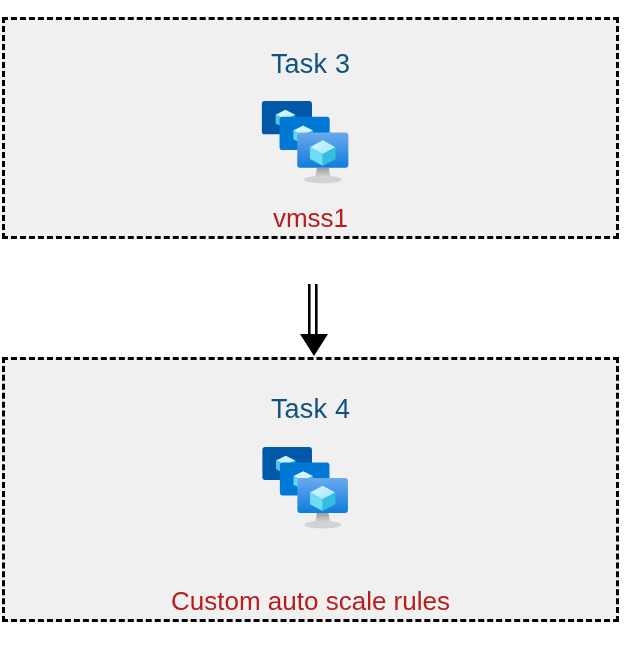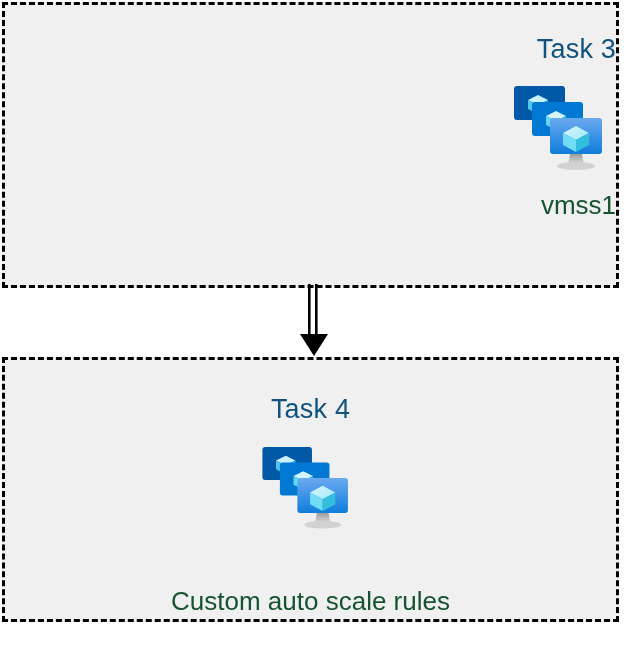--- a/index.html
+++ b/index.html
@@ -28,24 +28,23 @@
     position: absolute;
     box-sizing: border-box;
     background: #f0f0f0;
     border: 3px dashed #000000;
     display: flex;
     flex-direction: column;
     align-items: center;
   }
   .task-box.box-top {
     left: 2px;
-    top: 2px;
+    top: 17px;
     width: 617px;
-    height: 286px;
-    align-items: flex-end;
+    height: 222px;
   }
   .task-box.box-bottom {
     left: 2px;
     top: 357px;
     width: 617px;
     height: 265px;
   }
 
   .task-title {
     color: #11537f;
@@ -60,21 +59,21 @@
 
   
   .vmss-icon {
     display: block;
   }
   .box-top .vmss-icon { margin-top: 19px; }
   .box-bottom .vmss-icon { margin-top: 20px; }
 
   
   .caption {
-    color: #14532d;
+    color: #b91c1c;
     font-size: 26px;
     font-weight: 400;
     line-height: 1.33;
     text-align: center;
   }
   .box-top .caption { margin-top: 14px; }
   .box-bottom .caption { margin-top: 52px; }
   .caption .line { display: block; white-space: pre; }
 
   

